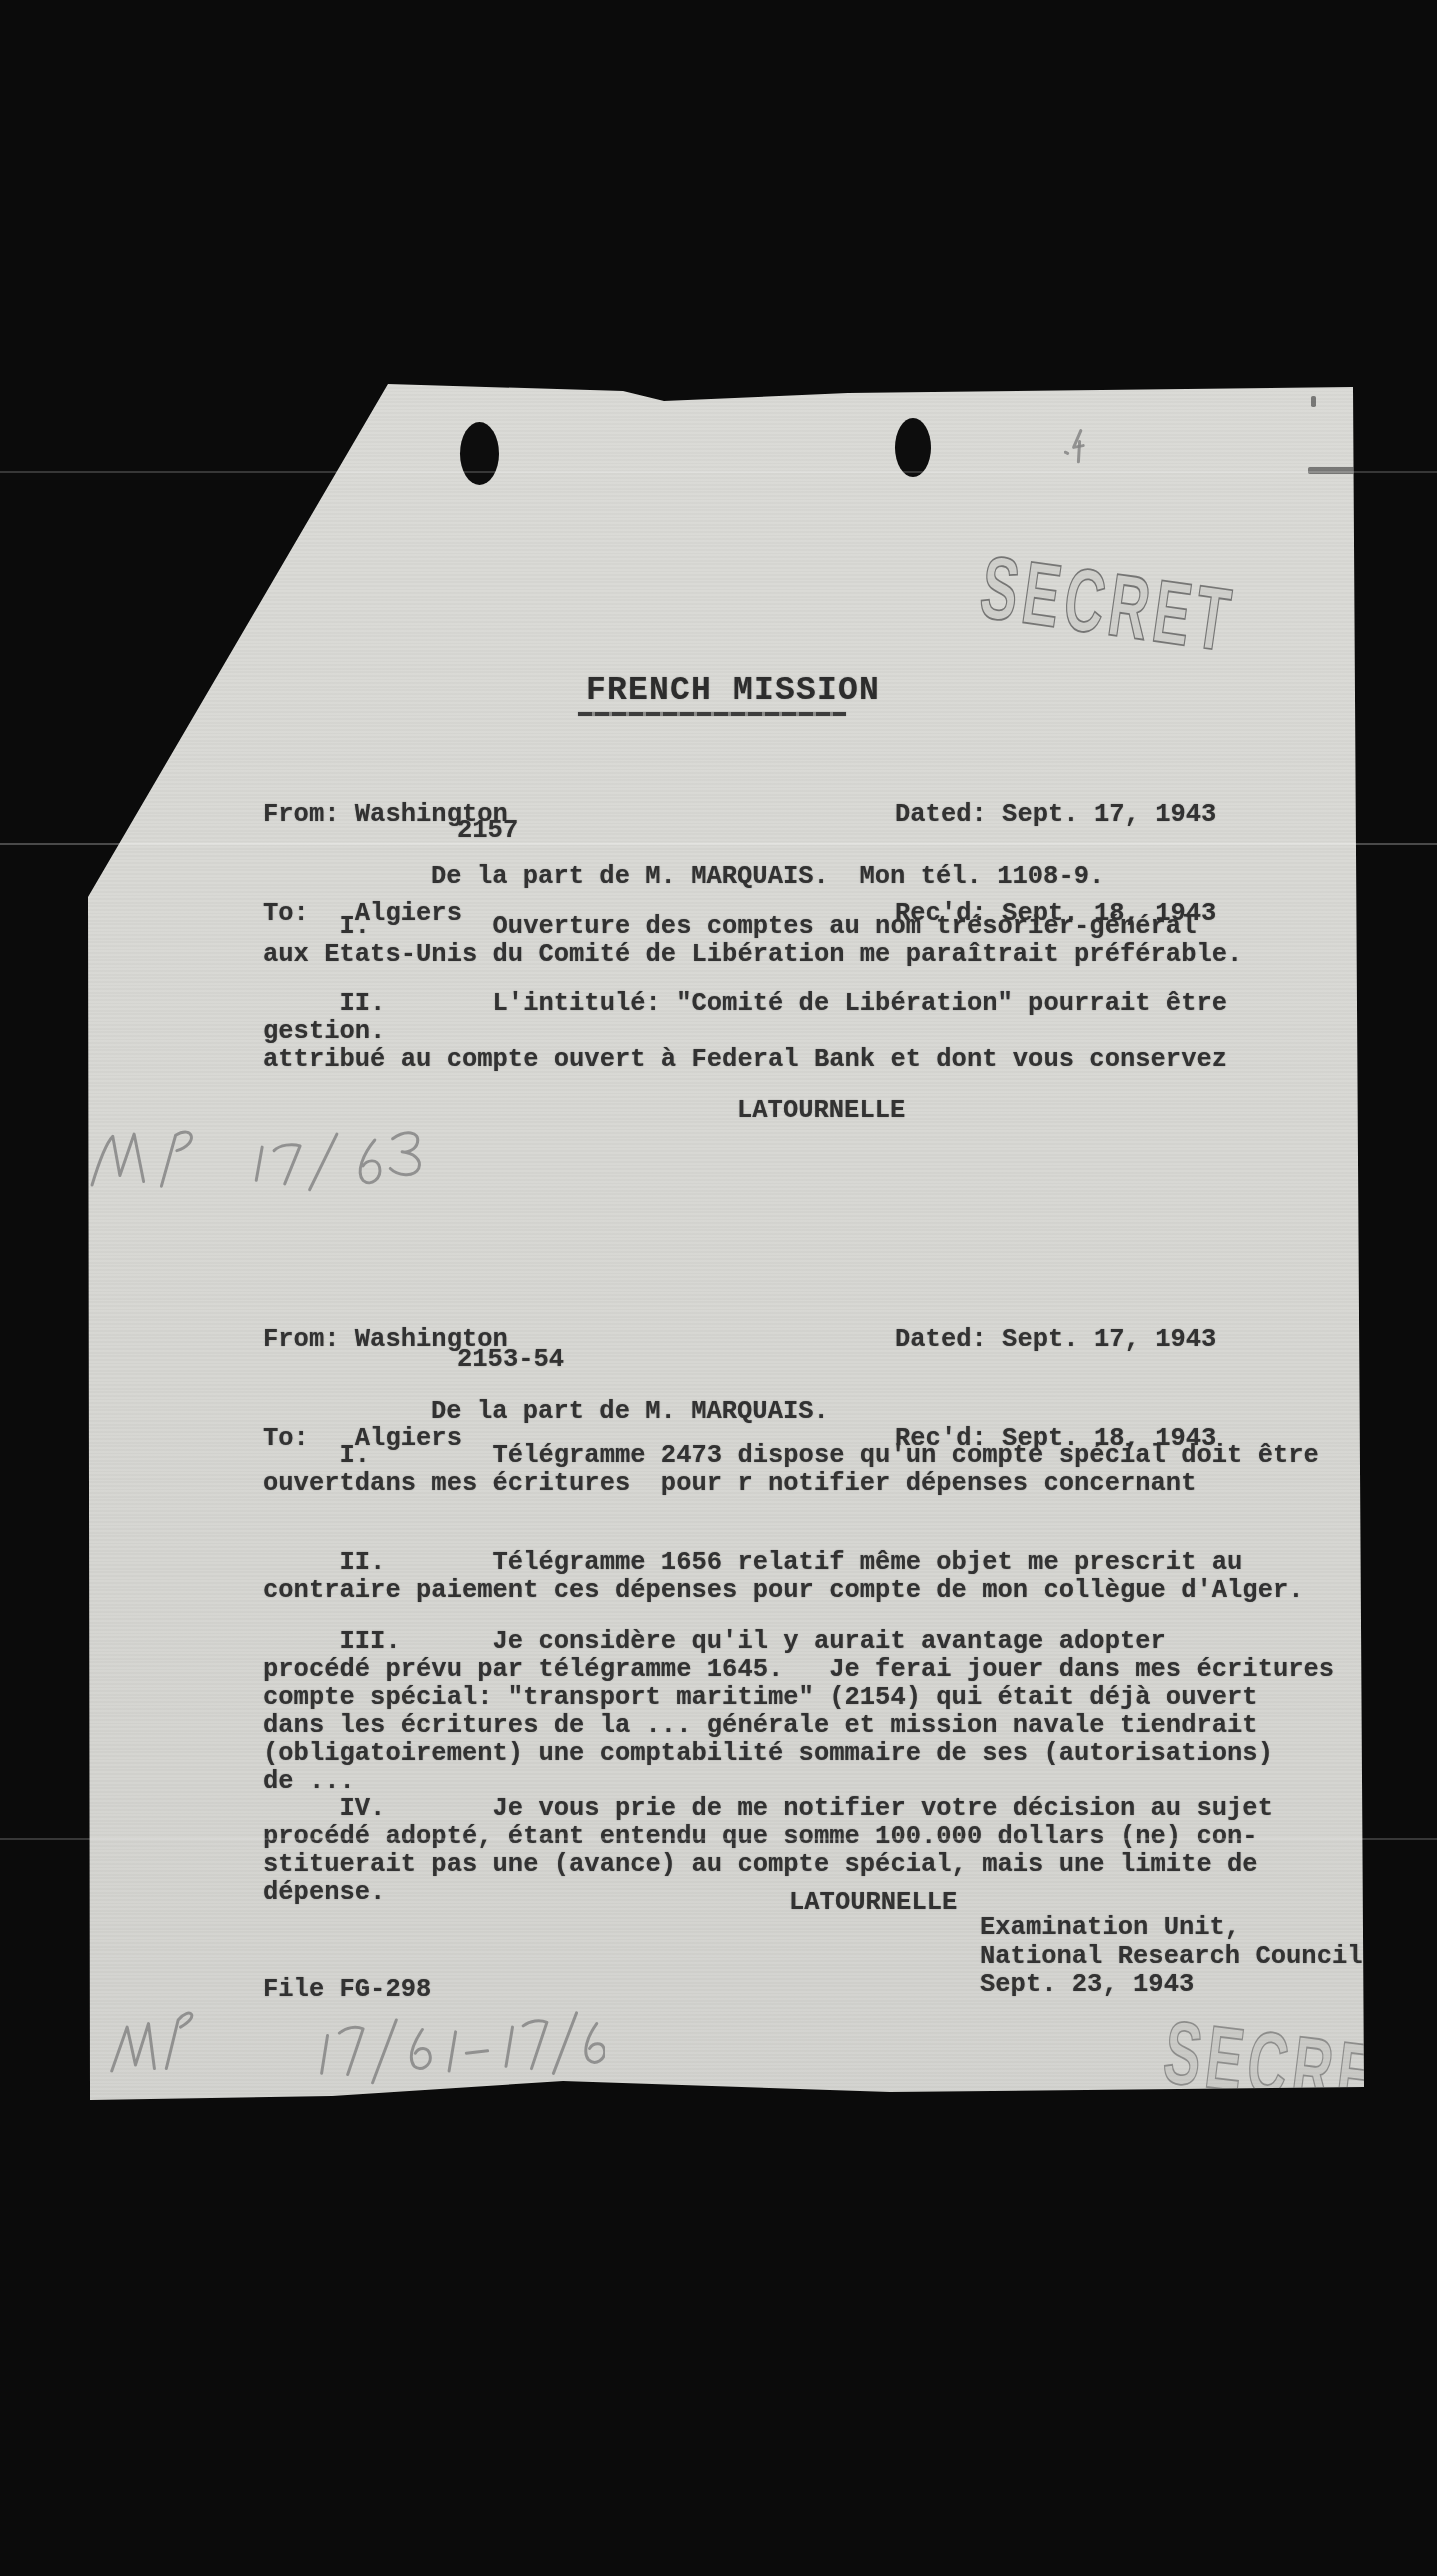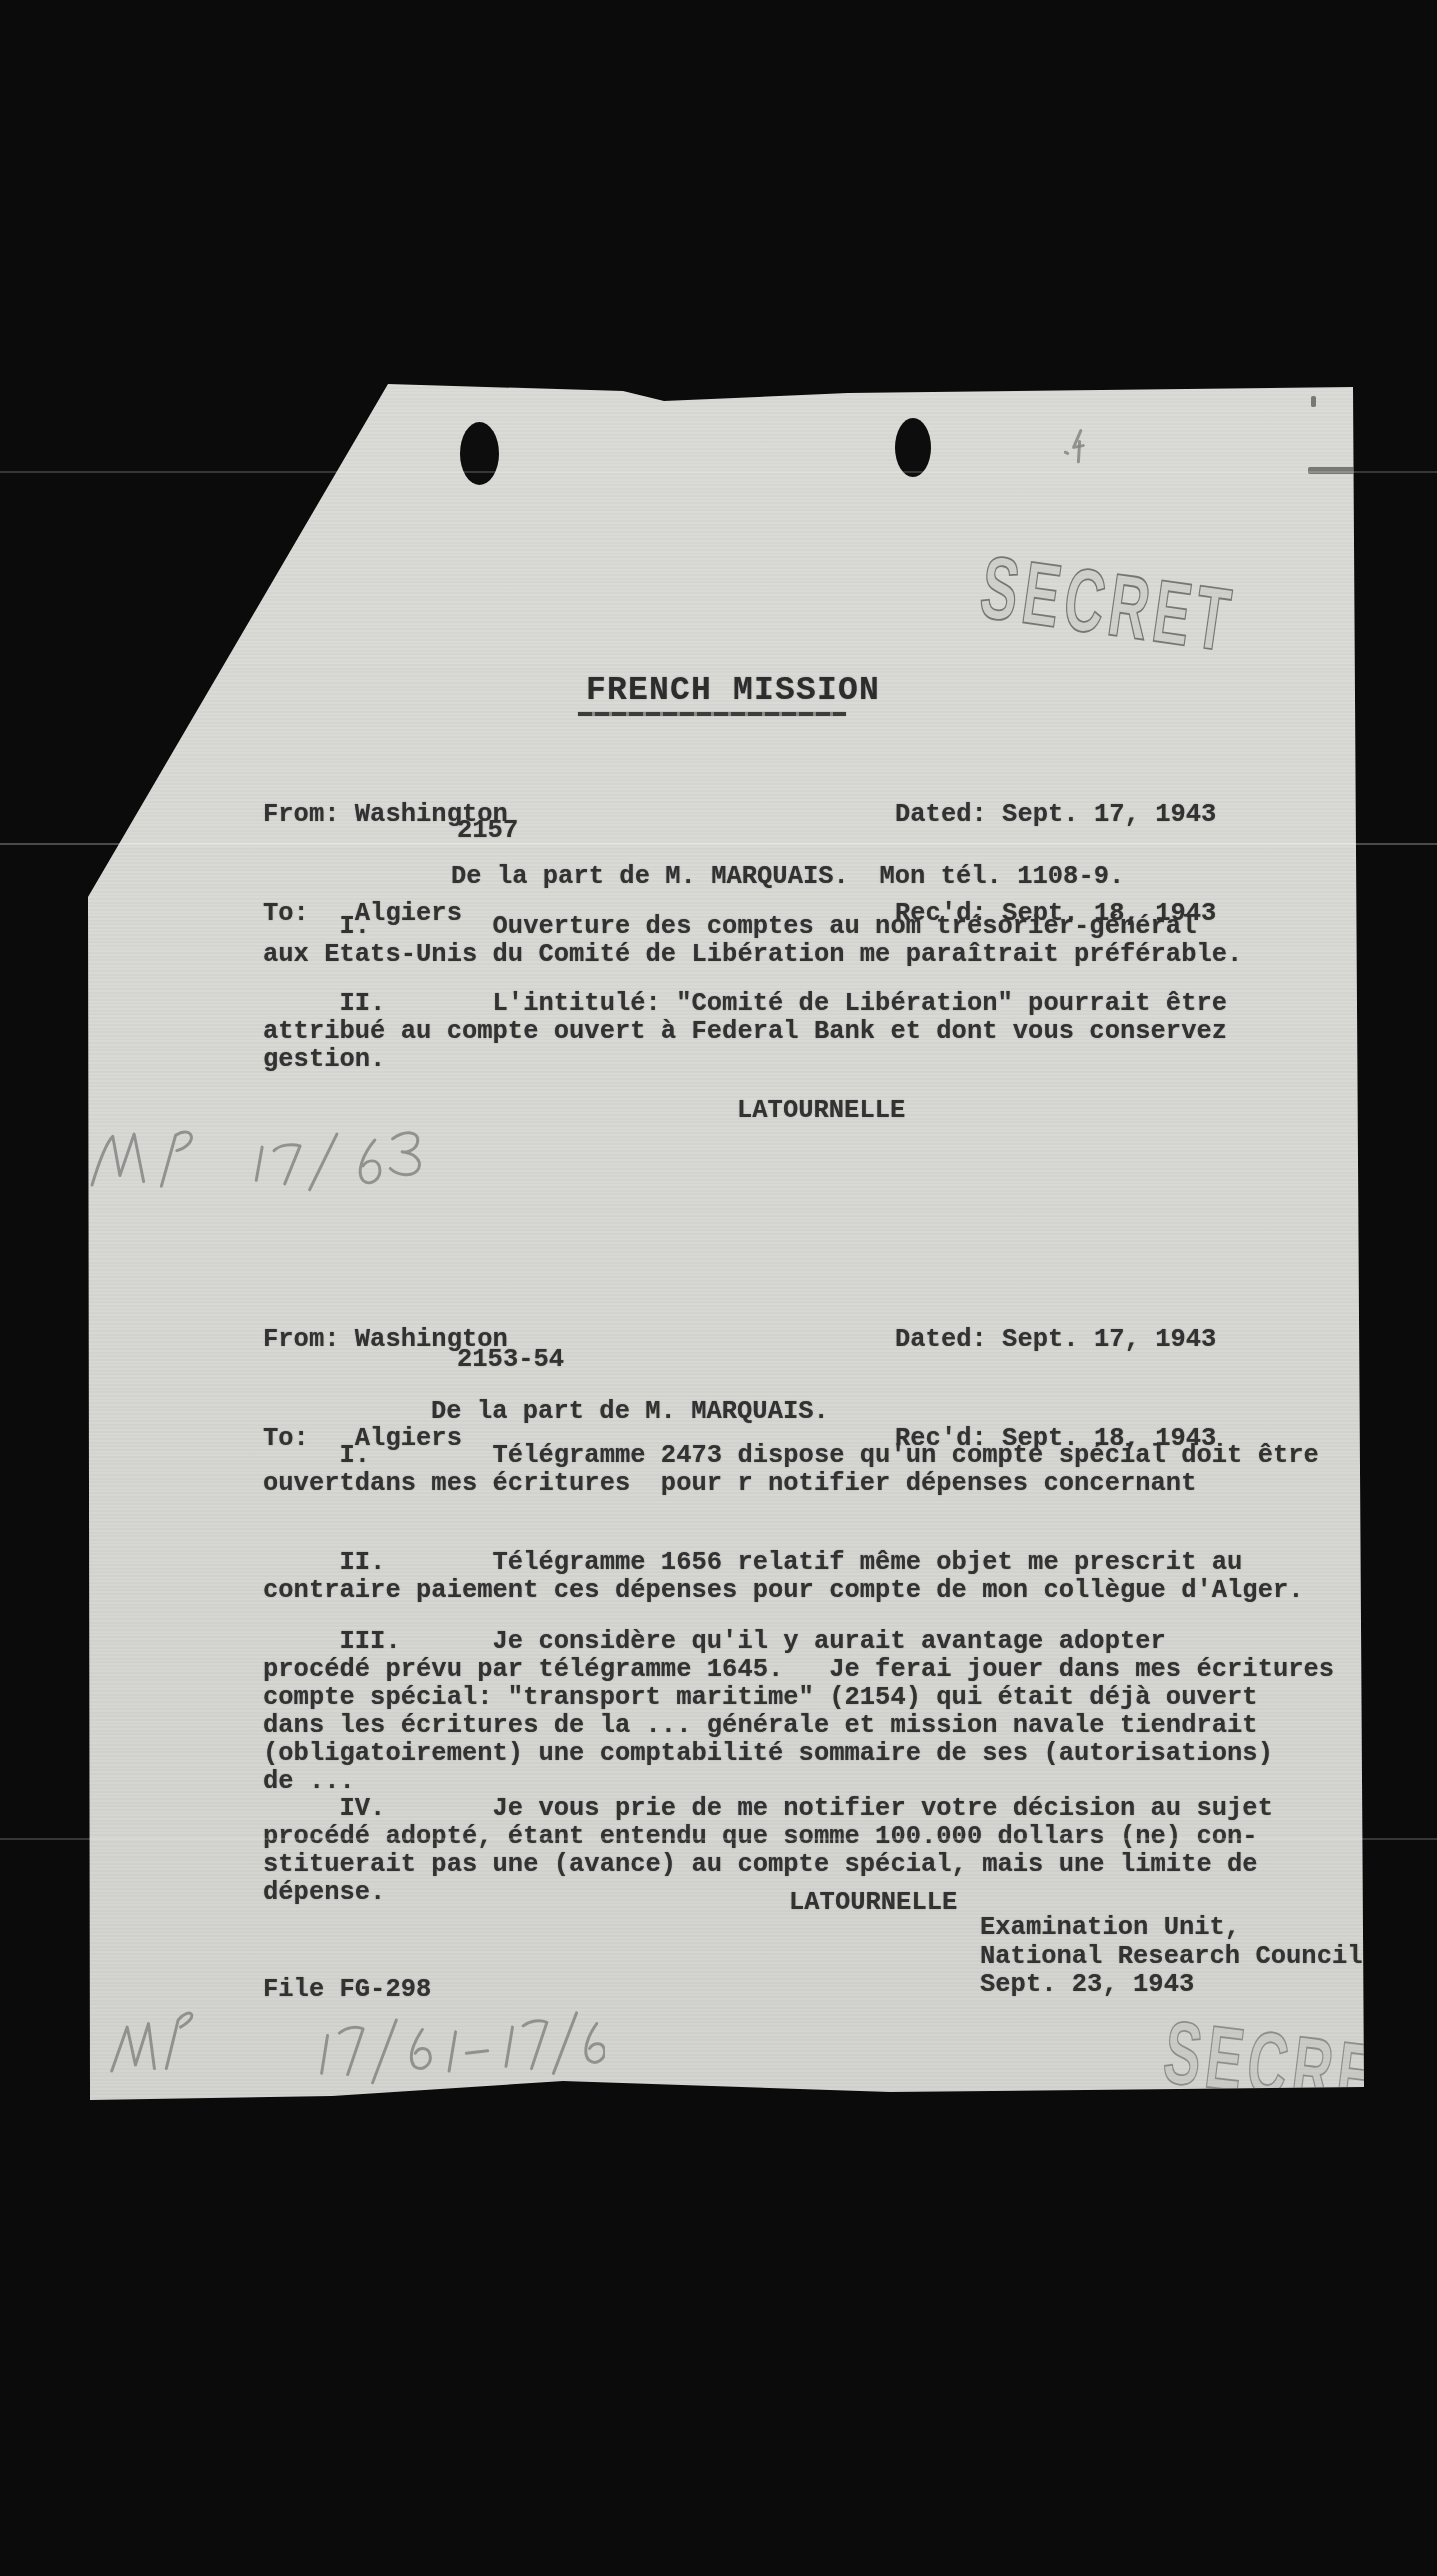--- a/index.html
+++ b/index.html
@@ -62,23 +62,23 @@
     <div class="typed hdr" style="left:263px;top:732px;">
       <div>From: Washington</div>
       <div>To:   Algiers</div>
     </div>
     <div class="typed hdr" style="left:895px;top:732px;">
       <div>Dated: Sept. 17, 1943</div>
       <div>Rec'd: Sept. 18, 1943</div>
     </div>
 
     <div class="typed" style="left:457px;top:817px;">2157</div>
-    <div class="typed" style="left:431px;top:863px;margin-left:20px;">De la part de M. MARQUAIS.  Mon tél. 1108-9.</div>
+    <div class="typed" style="left:431px;top:863px;">De la part de M. MARQUAIS.  Mon tél. 1108-9.</div>
     <div class="typed" style="left:263px;top:913px;"><div>     I.        Ouverture des comptes au nom trésorier-général</div><div>aux Etats-Unis du Comité de Libération me paraîtrait préférable.</div></div>
-    <div class="typed" style="left:263px;top:990px;"><div>     II.       L'intitulé: "Comité de Libération" pourrait être</div><div>attribué au compte ouvert à Federal Bank et dont vous conservez</div><div>gestion.</div></div>
+    <div class="typed" style="left:263px;top:990px;"><div>     II.       L'intitulé: "Comité de Libération" pourrait être</div><div>gestion.</div><div>attribué au compte ouvert à Federal Bank et dont vous conservez</div></div>
     <div class="typed" style="left:737px;top:1097px;">LATOURNELLE</div>
 
     <svg class="pencil" style="left:89px;top:1121px;" width="344" height="83" viewBox="0 0 580 140" aria-label="MP 17/63">
       <path d="M5,108 C15,75 28,38 40,26 L52,92 L76,22 L92,102"></path>
       <path d="M122,110 L146,24 C176,6 186,38 148,50"></path>
       <path d="M292,44 L282,100"></path>
       <path d="M312,50 C322,40 342,38 356,42 L330,106"></path>
       <path d="M418,22 L372,116"></path>
       <path d="M482,32 C462,56 450,86 462,100 C476,112 494,96 490,78 C486,62 468,66 462,76"></path>
       <path d="M512,30 C534,14 558,18 554,36 C551,50 534,54 528,52 C546,54 562,64 556,80 C548,96 520,92 508,80"></path>

